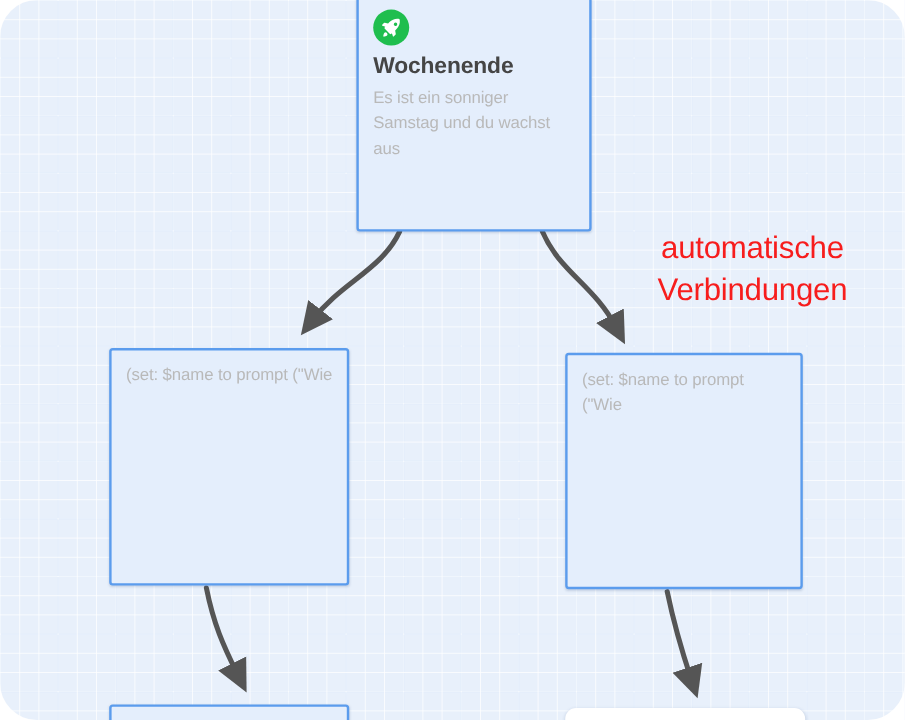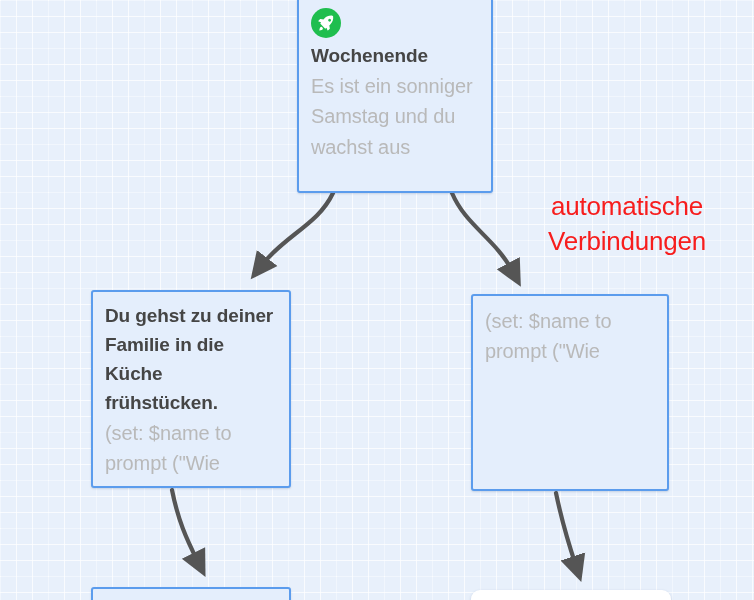--- a/index.html
+++ b/index.html
@@ -20,20 +20,21 @@
       linear-gradient(to right, rgba(255,255,255,0.75) 1px, transparent 1px),
       linear-gradient(to bottom, rgba(255,255,255,0.75) 1px, transparent 1px),
       linear-gradient(to right, #c7dcf7 1.2px, transparent 1.2px),
       linear-gradient(to bottom, #c7dcf7 1.2px, transparent 1.2px);
     background-size:
       16px 16px,
       16px 16px,
       48px 48px,
       48px 48px;
     background-position: 0 1px, 1px 0, 0 1px, 1px 0;
+    border-radius: 31px;
   }
 
   
   #connectors {
     position: absolute;
     left: 0;
     top: 0;
     width: 754px;
     height: 600px;
     pointer-events: none;
@@ -62,21 +63,21 @@
   .node-title {
     font-size: 19px;
     font-weight: bold;
     color: #454545;
     line-height: 1.52;
     letter-spacing: -0.1px;
     word-wrap: break-word;
   }
 
   .node-body {
-    font-size: 20px;
+    font-size: 14px;
     font-weight: normal;
     color: #b9b9b9;
     line-height: 1.52;
     letter-spacing: -0.1px;
     word-wrap: break-word;
   }
 
   .rocket-badge {
     width: 30px;
     height: 30px;
@@ -125,21 +126,20 @@
       <svg width="20" height="20" viewBox="0 0 24 24" aria-hidden="true">
         <path fill="#ffffff" d="M19.6 3.2c-3.6-.5-6.9.8-9.3 3.2L8.9 7.8l-3.3-.6a1 1 0 0 0-.9.28L3 9.15a.6.6 0 0 0 .25 1l2.86.9-.5.5a1.2 1.2 0 0 0 0 1.7l4.9 4.9a1.2 1.2 0 0 0 1.7 0l.5-.5.9 2.86a.6.6 0 0 0 1 .25l1.67-1.67a1 1 0 0 0 .28-.9l-.6-3.3 1.4-1.4c2.4-2.4 3.7-5.7 3.2-9.3a1 1 0 0 0-.86-.86zM15.2 9.9a1.7 1.7 0 1 1 2.4-2.4 1.7 1.7 0 0 1-2.4 2.4z"></path>
         <path fill="#ffffff" d="M5.2 17.1c-.9.9-1.2 3.9-1.2 3.9s3-.3 3.9-1.2a1.93 1.93 0 0 0-2.7-2.7z"></path>
       </svg>
     </div>
     <div class="node-title">Wochenende</div>
     <div class="node-body">Es ist ein sonniger Samstag und du wachst aus</div>
   </div>
 
   <div class="node" style="left:91px; top:290px; width:200px; height:198px;">
-    <div class="node-title">Du gehst zu deiner Familie in die Küche frühstücken.</div>
     <div class="node-body">(set: $name to prompt ("Wie</div>
   </div>
 
   <div class="node" style="left:471px; top:294px; width:198px; height:197px;">
     <div class="node-body">(set: $name to prompt ("Wie</div>
   </div>
 
   <div class="node" style="left:91px; top:587px; width:200px; height:60px;">
     <div class="node-title"></div>
   </div>

